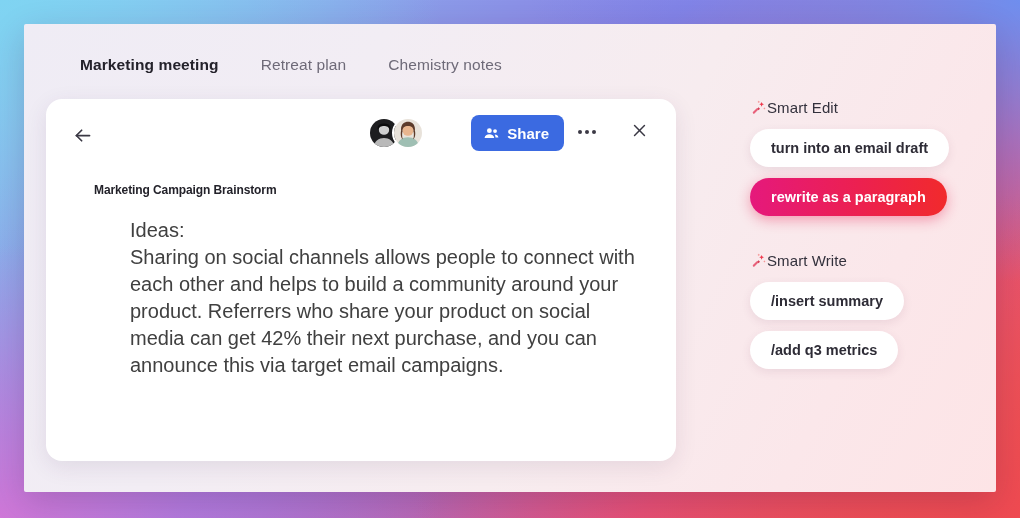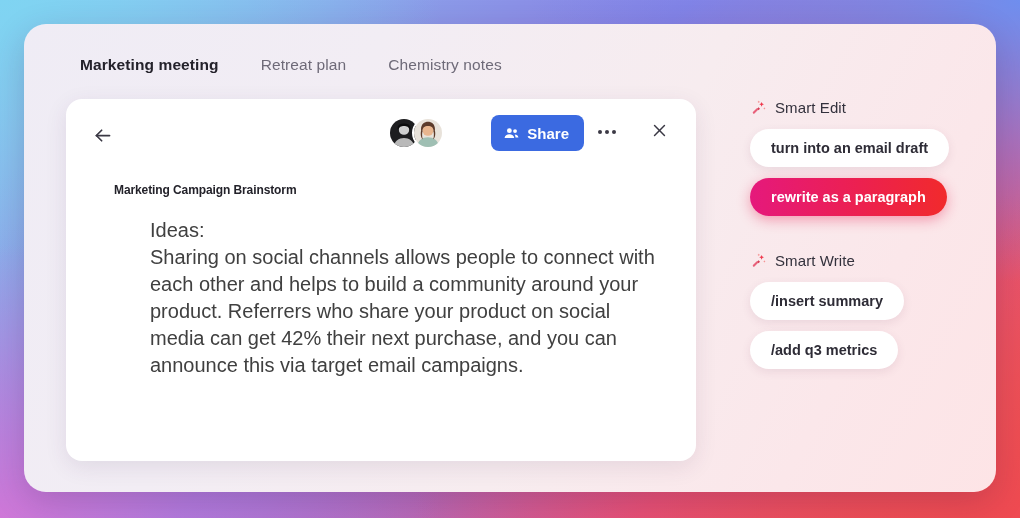--- a/index.html
+++ b/index.html
@@ -24,21 +24,21 @@
       linear-gradient(135deg, #8ec9f0 0%, #8a7fe4 45%, #e2548a 75%, #ef5a46 100%);
   }
 
   
   #panel {
     position: absolute;
     left: 24px;
     top: 24px;
     width: 972px;
     height: 468px;
-    border-radius: 22px;
+    border-radius: 2px;
     background:
       linear-gradient(118deg, #efecf5 0%, #f2edf4 30%, #f7ecef 58%, #fbe7ea 82%, #fde4e6 100%);
     box-shadow: 0 10px 34px rgba(60,20,70,.20);
     overflow: hidden;
   }
 
   
   #tabbar {
     position: absolute;
     left: 56px;
@@ -52,21 +52,21 @@
     color: #6e6a78;
     letter-spacing: .1px;
     white-space: nowrap;
     cursor: pointer;
   }
   .tab.active { color: #24222b; font-weight: 700; }
 
   
   #doc-card {
     position: absolute;
-    left: 42px;
+    left: 22px;
     top: 75px;
     width: 630px;
     height: 362px;
     background: #ffffff;
     border-radius: 16px;
     box-shadow: 0 6px 22px rgba(70,40,90,.10);
     overflow: hidden;
   }
 
   
@@ -157,21 +157,20 @@
   #assistant {
     position: absolute;
     left: 726px;
     top: 75px;
     width: 248px;
   }
   .assist-group + .assist-group { margin-top: 25px; }
   .assist-head {
     display: flex;
     align-items: center;
-    gap: 8px;
     margin-bottom: 13px;
     text-align: center;
   }
   .wand-icon { width: 17px; height: 17px; display: block; flex: none; }
   .assist-title {
     font-size: 15px;
     color: #33313c;
     letter-spacing: .1px;
   }
   .chip {

